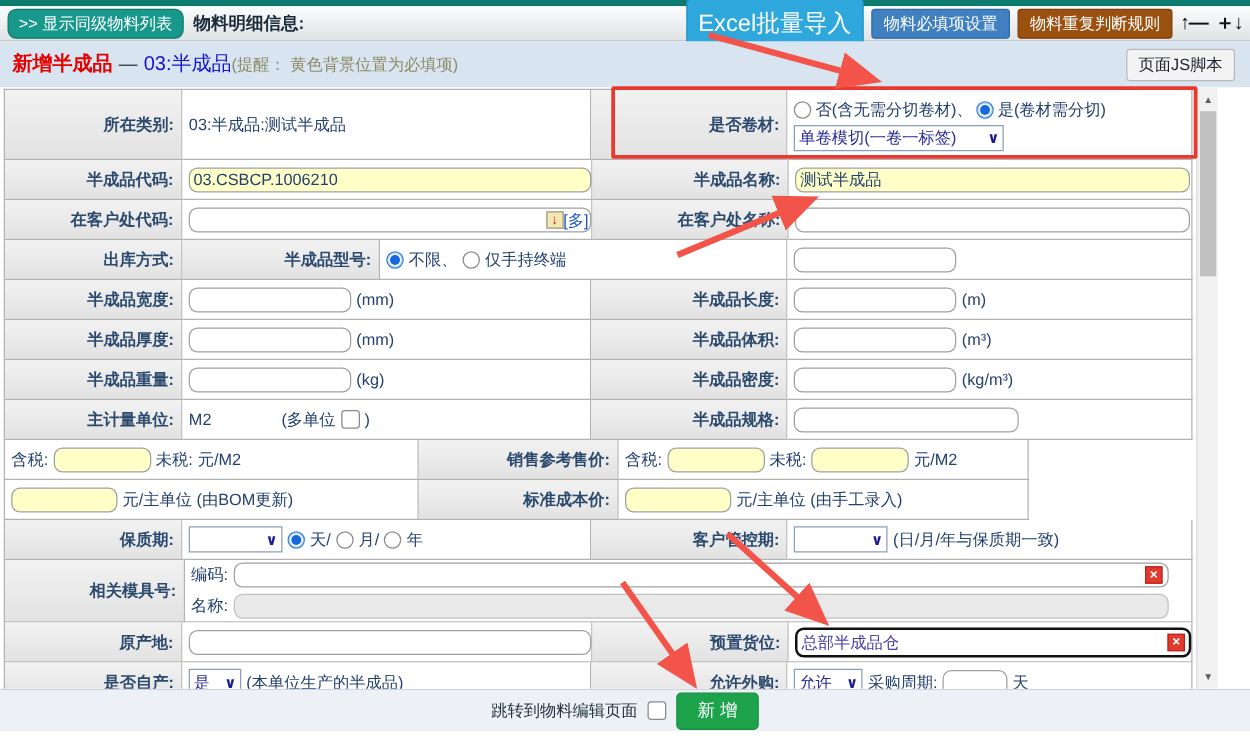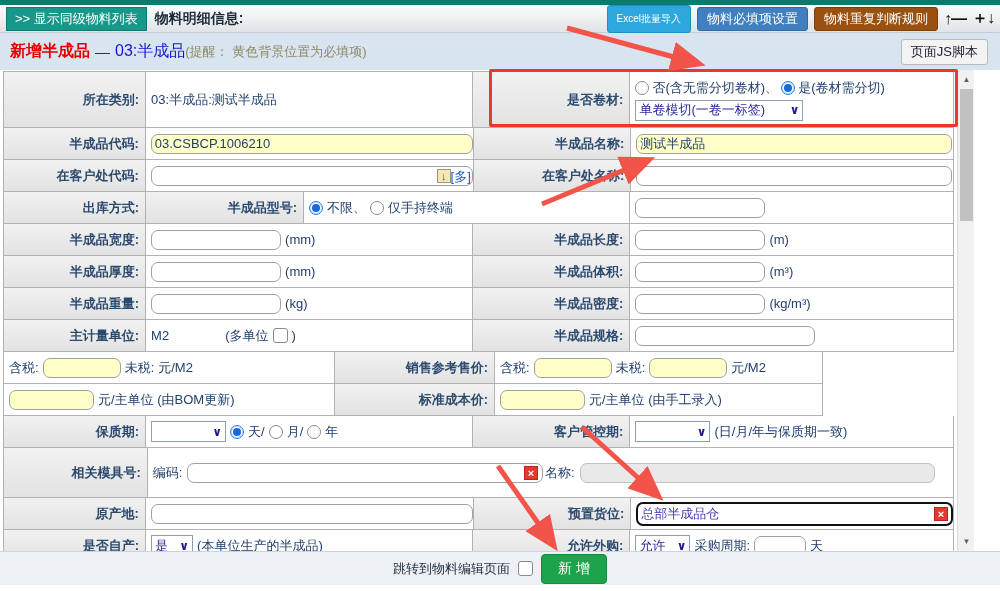--- a/index.html
+++ b/index.html
@@ -3,25 +3,25 @@
 <meta charset="utf-8">
 <style>
   * { margin:0; padding:0; box-sizing:border-box; }
   body { font-family:"Liberation Sans","DejaVu Sans",sans-serif; background:#fff; }
   .page { position:relative; width:1000px; height:591px; background:#fff; overflow:hidden; }
 
   
   .topstrip { height:5px; background:#0d7a6e; }
   .toolbar { height:28px; background:linear-gradient(#fbfcfc,#e0e4e7); border-bottom:1px solid #c6cccf;
              display:flex; align-items:center; padding:0 6px; gap:8px; }
-  .btn-teal { background:#18988b; color:#fff; border:1px solid #0e7a6e; border-radius:0;
+  .btn-teal { background:#18988b; color:#fff; border:1px solid #0e7a6e; border-radius:7px;
               font-size:13px; padding:2px 8px; cursor:pointer; }
   .info-label { font-weight:bold; font-size:14px; color:#1c2b3a; }
   .toolbar-right { margin-left:auto; display:flex; align-items:center; gap:6px; }
-  .btn-sky   { background:#2ea7dc; color:#fff; border:1px solid #1d8fc2; border-radius:3px; font-size:10px; padding:6px 9px; cursor:pointer; }
+  .btn-sky   { background:#2ea7dc; color:#fff; border:1px solid #1d8fc2; border-radius:3px; font-size:19px; padding:6px 9px; cursor:pointer; }
   .btn-steel { background:#4080c0; color:#fff; border:1px solid #2f6aa5; border-radius:3px; font-size:13px; padding:2px 9px; cursor:pointer; }
   .btn-brown { background:#9a500e; color:#fff; border:1px solid #7c3f08; border-radius:3px; font-size:13px; padding:2px 9px; cursor:pointer; }
   .tool-glyph { font-weight:bold; font-size:16px; color:#111; letter-spacing:-1px; cursor:pointer; }
 
   
   .titlebar { position:relative; height:37px; background:#d9e4f1; display:flex; align-items:center; padding:0 10px; }
   .t-red  { color:#e50000; font-weight:bold; font-size:16px; }
   .t-sep  { color:#333; font-size:15px; margin:0 5px; }
   .t-blue { color:#1414cc; font-weight:normal; font-size:16px; }
   .t-hint { color:#8b8b64; font-size:13px; }
@@ -59,21 +59,21 @@
   .imp-icon { width:14px; height:14px; background:#f3e7b6; border:1px solid #9a9a7a; color:#d22;
               font-size:11px; line-height:12px; text-align:center; font-weight:bold; display:inline-block; cursor:pointer; }
   .multi-link { color:#1a56c4; font-size:13px; cursor:pointer; }
   .xicon { width:14px; height:14px; background:#e23b2e; border:1px solid #b22; color:#fff; font-size:11px;
            line-height:12px; text-align:center; font-weight:bold; display:inline-block; cursor:pointer; flex:none; }
   .inp-wrap { position:relative; display:flex; align-items:center; }
   .inp-wrap .xicon { position:absolute; right:5px; top:3px; }
   .focus-blk { border:2px solid #111; height:24px; color:#413ba6; }
 
   .mold-line { display:flex; align-items:center; gap:5px; height:24px; width:100%; }
-  .mold-cell { flex-direction:row; justify-content:center; gap:2px; padding-right:18px; }
+  .mold-cell { flex-direction:column; justify-content:center; gap:2px; padding-right:18px; }
 
   
   .vscroll { position:absolute; right:26px; top:0; width:17px; height:481px; background:#f1f1f1; border-left:1px solid #dcdcdc; }
   .vs-up, .vs-down { position:absolute; left:0; width:17px; height:15px; color:#606060; font-size:8px; text-align:center; line-height:15px; cursor:pointer; }
   .vs-up { top:2px; } .vs-down { bottom:2px; }
   .vs-thumb { position:absolute; left:2px; top:19px; width:13px; height:132px; background:#c1c1c1; cursor:pointer; }
 
   
   .bottombar { height:34px; background:#edf1f6; border-top:1px solid #cdd3da; display:flex; align-items:center; justify-content:center; gap:8px; }
   .bb-label { font-size:13px; color:#23313f; }

